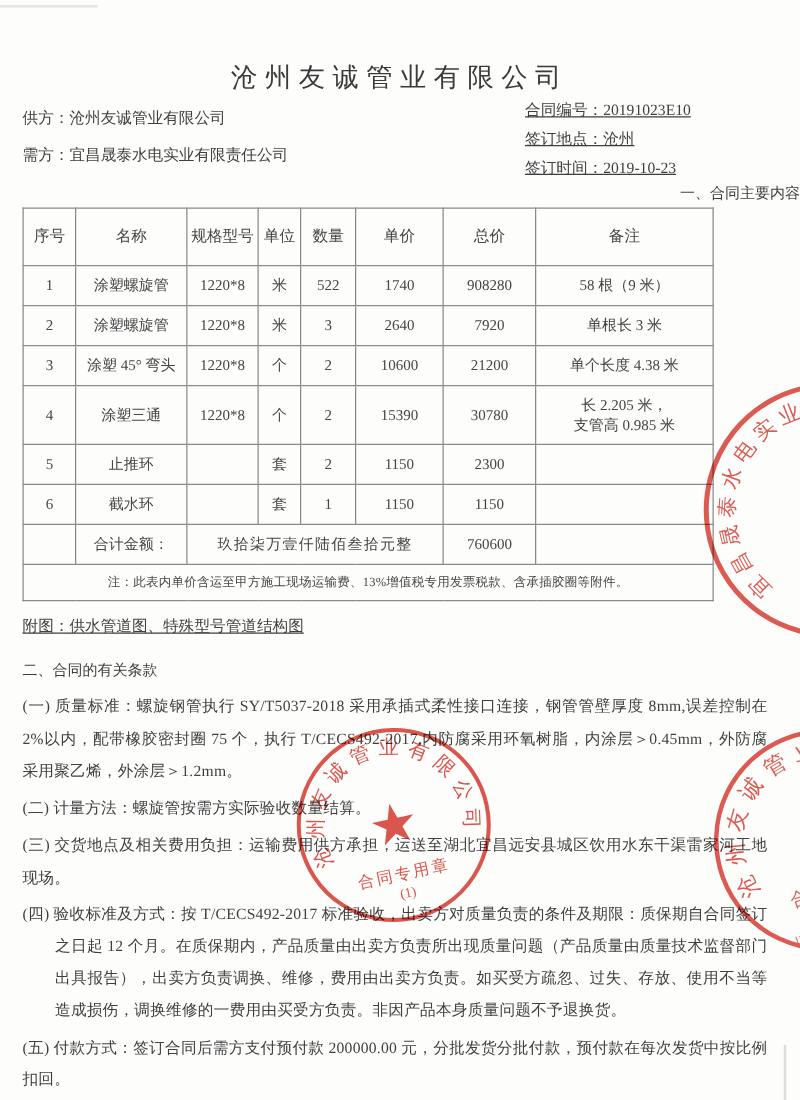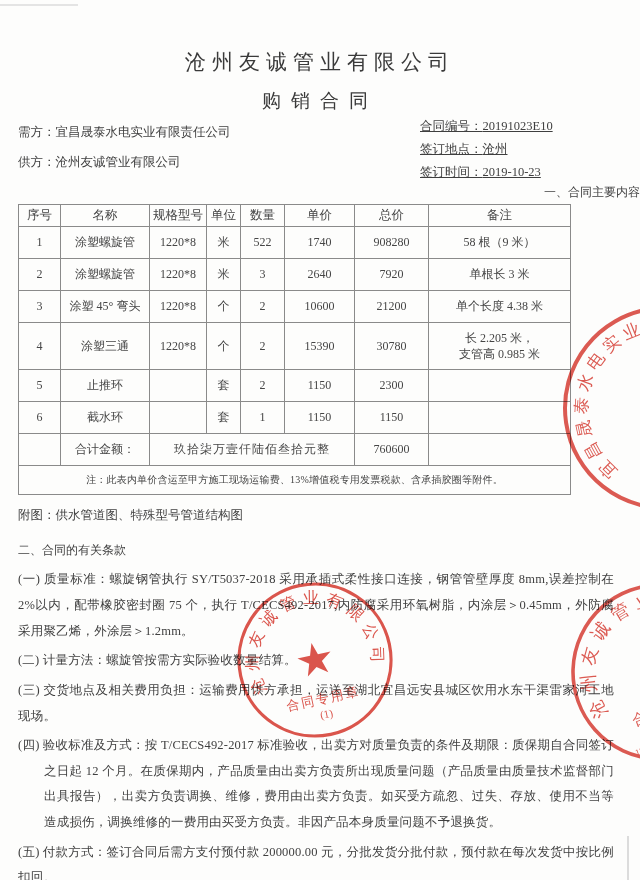--- a/index.html
+++ b/index.html
@@ -26,50 +26,49 @@
   .sec1-heading{margin:2px 0 2px 18px;font-size:12px;text-align:right;}
 
   table.items{
     border-collapse:collapse;margin:3px 0 0 18px;width:552px;
     font-size:12px;table-layout:fixed;color:#454545;
   }
   table.items td,table.items th{
     border:1px solid #8a8a8a;text-align:center;vertical-align:middle;
     padding:7px 3px;font-weight:normal;overflow:hidden;
   }
-  table.items th{font-size:12.5px;padding:2px 2px;}
+  table.items th{font-size:12.5px;padding:14px 2px;}
   td.remark{white-space:pre-line;line-height:1.35;}
   td.note-cell{text-align:left;padding:9px 6px;font-size:10px;letter-spacing:.2px;}
   td.words-cell{letter-spacing:1px;}
 
-  .attachment{margin:12px 0 0 18px;font-size:12.5px;}
+  .attachment{margin:12px 0 0 18px;font-size:12.5px;text-decoration:underline;}
   .sec2-heading{margin:18px 0 8px 18px;font-size:12px;}
   .clauses{margin:0 26px 0 18px;}
   .clauses p{margin:0 0 4px 0;font-size:12.5px;line-height:2.05;letter-spacing:.2px;text-align:justify;}
   .clauses p.hang{padding-left:26px;text-indent:-26px;}
 
   .stamp{position:absolute;mix-blend-mode:multiply;pointer-events:none;}
   .stamp svg text{font-family:"Liberation Serif","DejaVu Serif",serif;}
 </style>
 </head>
 <body>
 
 <div class="page">
   <div class="scan-line-top"></div>
   <div class="scan-line-right"></div>
 
   <div class="titles">
     <div class="doc-title">沧州友诚管业有限公司</div>
-    <div class="doc-subtitle">购销合同</div>
   </div>
 
   <div class="meta">
     <div class="meta-left">
+      <div class="row"><span>供方：</span><span>沧州友诚管业有限公司</span></div>
       <div class="row"><span>需方：</span><span>宜昌晟泰水电实业有限责任公司</span></div>
-      <div class="row"><span>供方：</span><span>沧州友诚管业有限公司</span></div>
     </div>
     <div class="meta-right">
       <div class="row"><span>合同编号：</span><span>20191023E10</span></div>
       <div class="row"><span>签订地点：</span><span>沧州</span></div>
       <div class="row"><span>签订时间：</span><span>2019-10-23</span></div>
     </div>
   </div>
 
   <div class="sec1-heading">一、合同主要内容</div>
 

